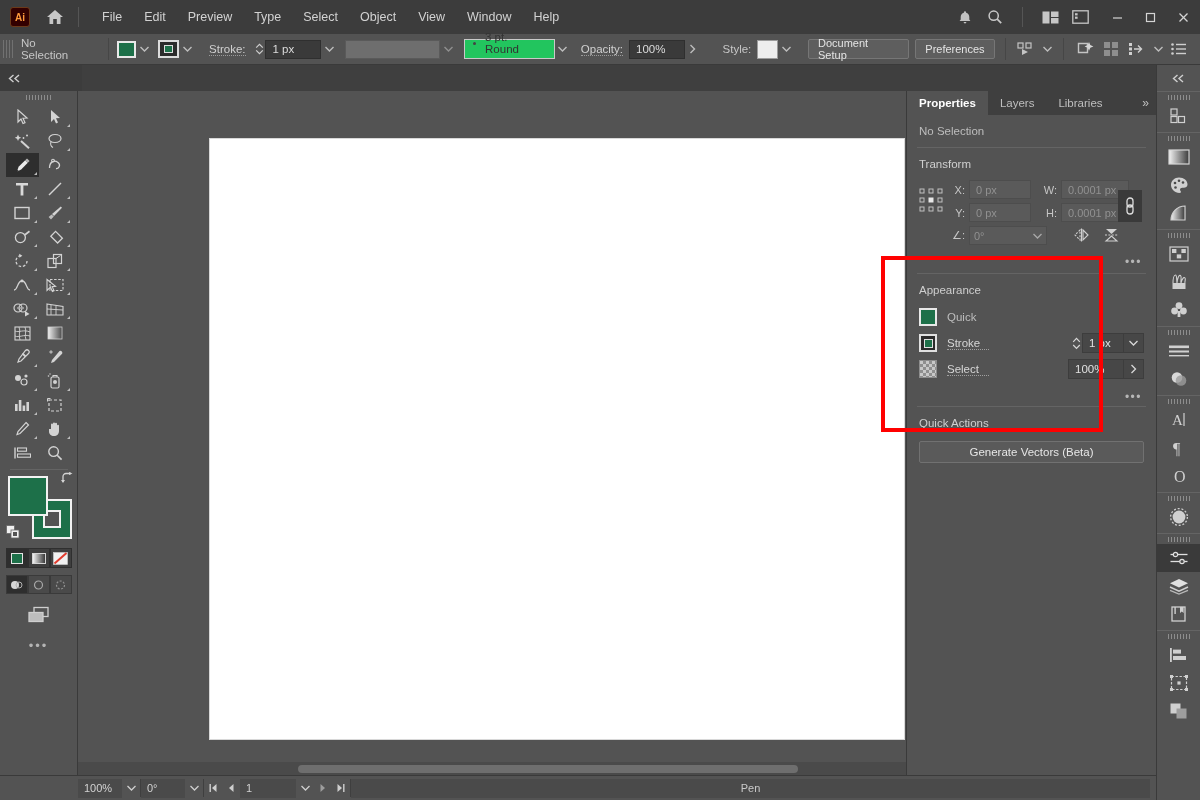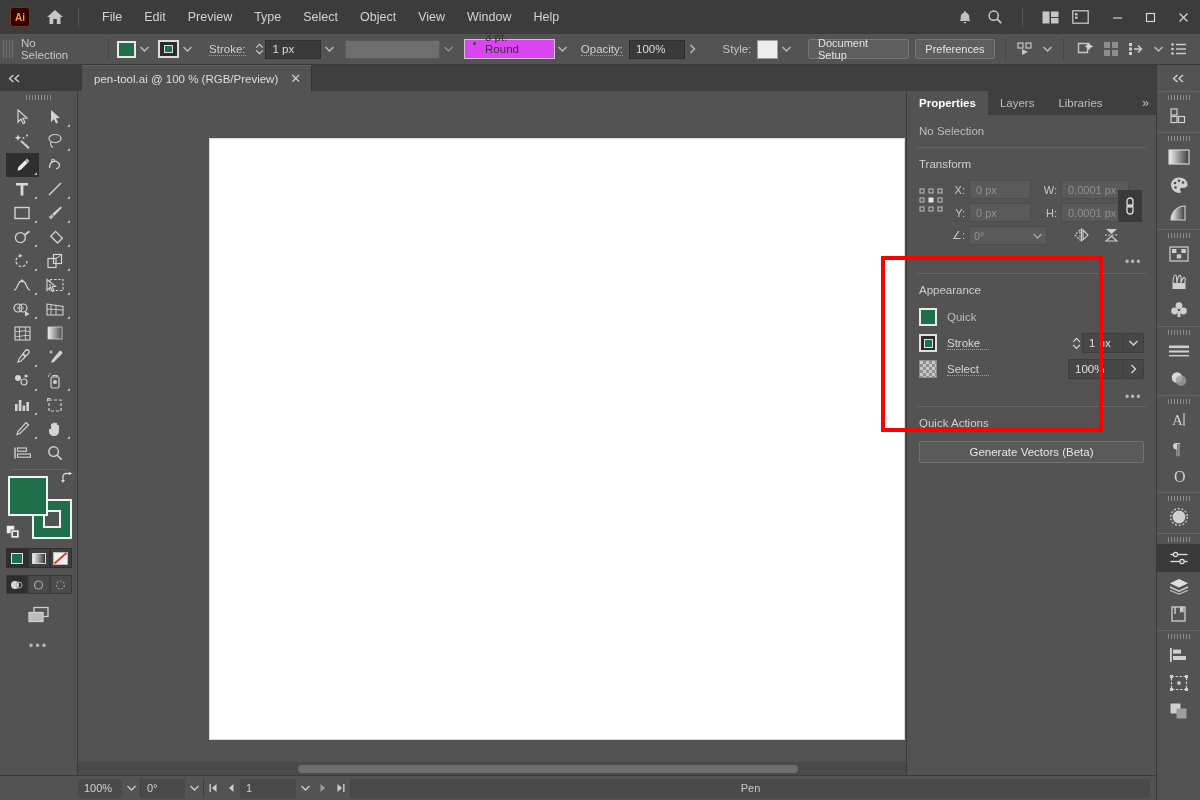--- a/index.html
+++ b/index.html
@@ -56,21 +56,21 @@
   .caret svg { opacity: .85; }
   .dotted-lbl { font-size: 11.5px; color: #d0d0d0; border-bottom: 1px dotted #9a9a9a; }
   .stepper { width: 12px; height: 20px; display:flex; flex-direction:column;
              align-items:center; justify-content:center; gap:1px; }
   .num-field {
     background: #3a3a3a; height: 19px; border: 1px solid #2f2f2f;
     display: flex; align-items: center; padding: 0 6px; color: #dcdcdc; font-size: 11.5px;
   }
   .flat-field { background: #6e6e6e; height: 19px; border: 1px solid #5a5a5a; }
   .brush-field {
-    background: #d946ef; color: #333; height: 20px; display: flex; align-items: center;
+    background: #22c55e; color: #333; height: 20px; display: flex; align-items: center;
     padding: 0 10px 12px 8px; font-size: 11.5px; gap: 9px; border: 1px solid #c9c9c9;
   }
   .brush-dot { width: 3px; height: 3px; border-radius: 50%; background: #444; }
   .cb-btn {
     background: #5e5e5e; border: 1px solid #767676; border-radius: 2px;
     height: 20px; padding: 0 9px; color: #e4e4e4; font-size: 11px;
     display: flex; align-items: center;
   }
   .white-sw { width: 21px; height: 19px; background: #eee; border: 1px solid #9c9c9c; }
   .cb-ic { width: 26px; height: 24px; display:flex; align-items:center; justify-content:center; }
@@ -447,24 +447,20 @@
     </div>
   </div>
 
   <div class="tabbar">
     <div class="collapse-l">
       <svg width="13" height="9" viewBox="0 0 13 9">
           <path d="M5.5 1 L1.5 4.5 L5.5 8" fill="none" stroke="#cfcfcf" stroke-width="1.4"></path>
           <path d="M11 1 L7 4.5 L11 8" fill="none" stroke="#cfcfcf" stroke-width="1.4"></path>
         </svg>
     </div>
-    <div class="doc-tab">
-      <span>pen-tool.ai @ 100 % (RGB/Preview)</span>
-      <span class="tab-close">✕</span>
-    </div>
   </div>
 
   <div class="toolbar">
     <div class="tb-grip">
         <span></span>
       </div>
     <div class="tool-grid">
 
       <div class="tool">
         <svg width="13" height="16" viewBox="0 0 13 16">

